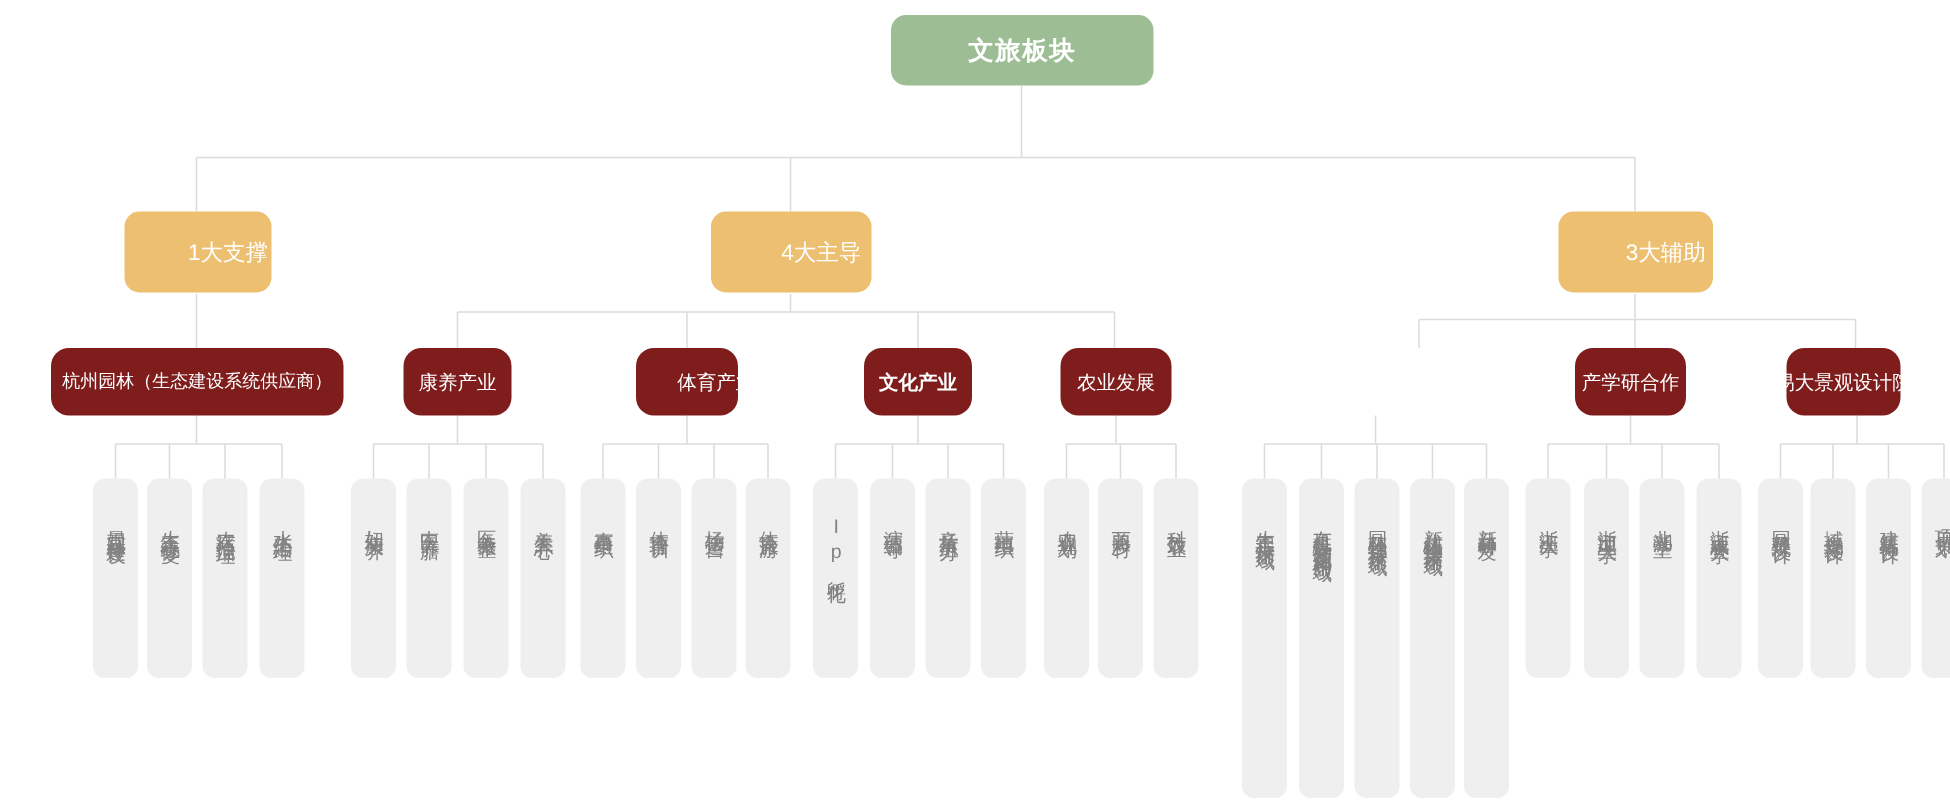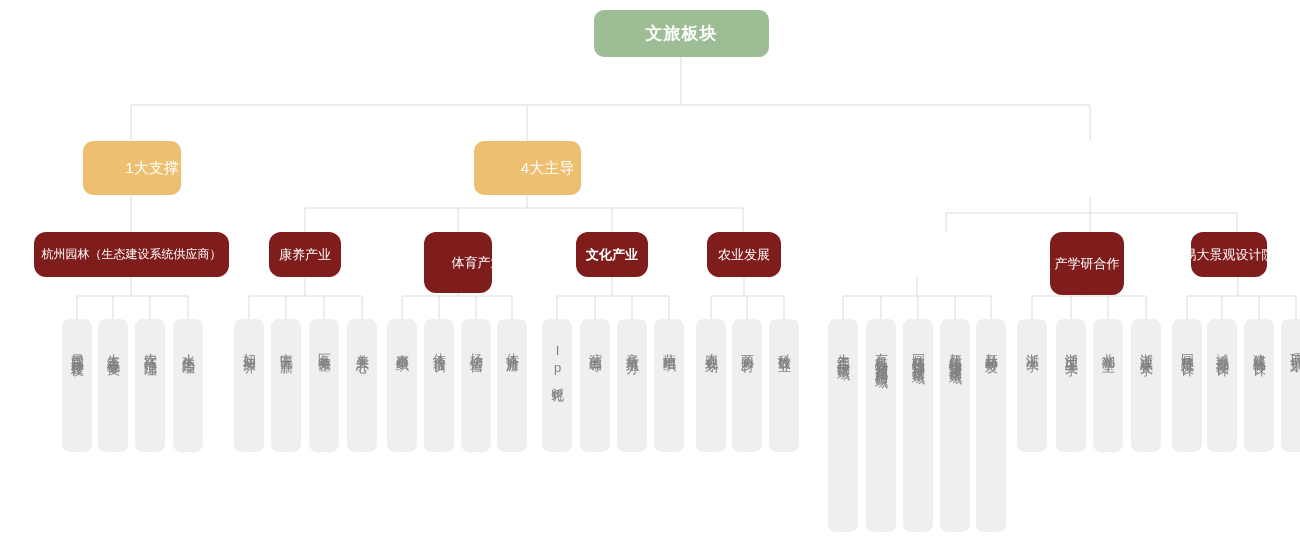--- a/index.html
+++ b/index.html
@@ -44,27 +44,28 @@
       <path d="M893 277 V296 M819 296 H967 M819 296 V319 M857 296 V319 M894 296 V319 M931 296 V319 M967 296 V319"></path>
       <path d="M1063 277 V296 M1008 296 H1122 M1008 296 V319 M1047 296 V319 M1084 296 V319 M1122 296 V319"></path>
       <path d="M1214 277 V296 M1163 296 H1272 M1163 296 V319 M1198 296 V319 M1235 296 V319 M1272 296 V319"></path>
     </g>
   </svg>
 
   <div class="node root" style="left:570px;top:10px;width:175px;height:47px;">文旅板块</div>
 
   <div class="node lv2" style="left:59px;top:141px;width:98px;height:54px;">1大支撑</div>
   <div class="node lv2" style="left:450px;top:141px;width:107px;height:54px;">4大主导</div>
+  <div class="node lv2" style="left:1015px;top:141px;width:103px;height:54px;">3大辅助</div>
 
   <div class="node lv3 long" style="left:10px;top:232px;width:195px;height:45px;">杭州园林（生态建设系统供应商）</div>
   <div class="node lv3" style="left:245px;top:232px;width:72px;height:45px;">康养产业</div>
-  <div class="node lv3" style="left:400px;top:232px;width:68px;height:61px;padding-left:39px;">体育产业</div>
+  <div class="node lv3" style="left:400px;top:232px;width:68px;height:45px;padding-left:39px;">体育产业</div>
   <div class="node lv3" style="left:552px;top:232px;width:72px;height:45px;font-weight:bold;">文化产业</div>
   <div class="node lv3" style="left:683px;top:232px;width:74px;height:45px;">农业发展</div>
-  <div class="node lv3" style="left:1026px;top:232px;width:74px;height:63px;">产学研合作</div>
+  <div class="node lv3" style="left:1026px;top:232px;width:74px;height:45px;">产学研合作</div>
   <div class="node lv3" style="left:1167px;top:232px;width:76px;height:45px;">易大景观设计院</div>
 
   <div class="leaf" style="left:38px;">景观园林建设</div>
   <div class="leaf" style="left:74px;">生态系统修复</div>
   <div class="leaf" style="left:111px;">农污环境治理</div>
   <div class="leaf" style="left:149px;">水生态治理</div>
 
   <div class="leaf" style="left:210px;">妇幼康养</div>
   <div class="leaf" style="left:247px;">中医养膳</div>
   <div class="leaf" style="left:285px;">医美微整</div>

